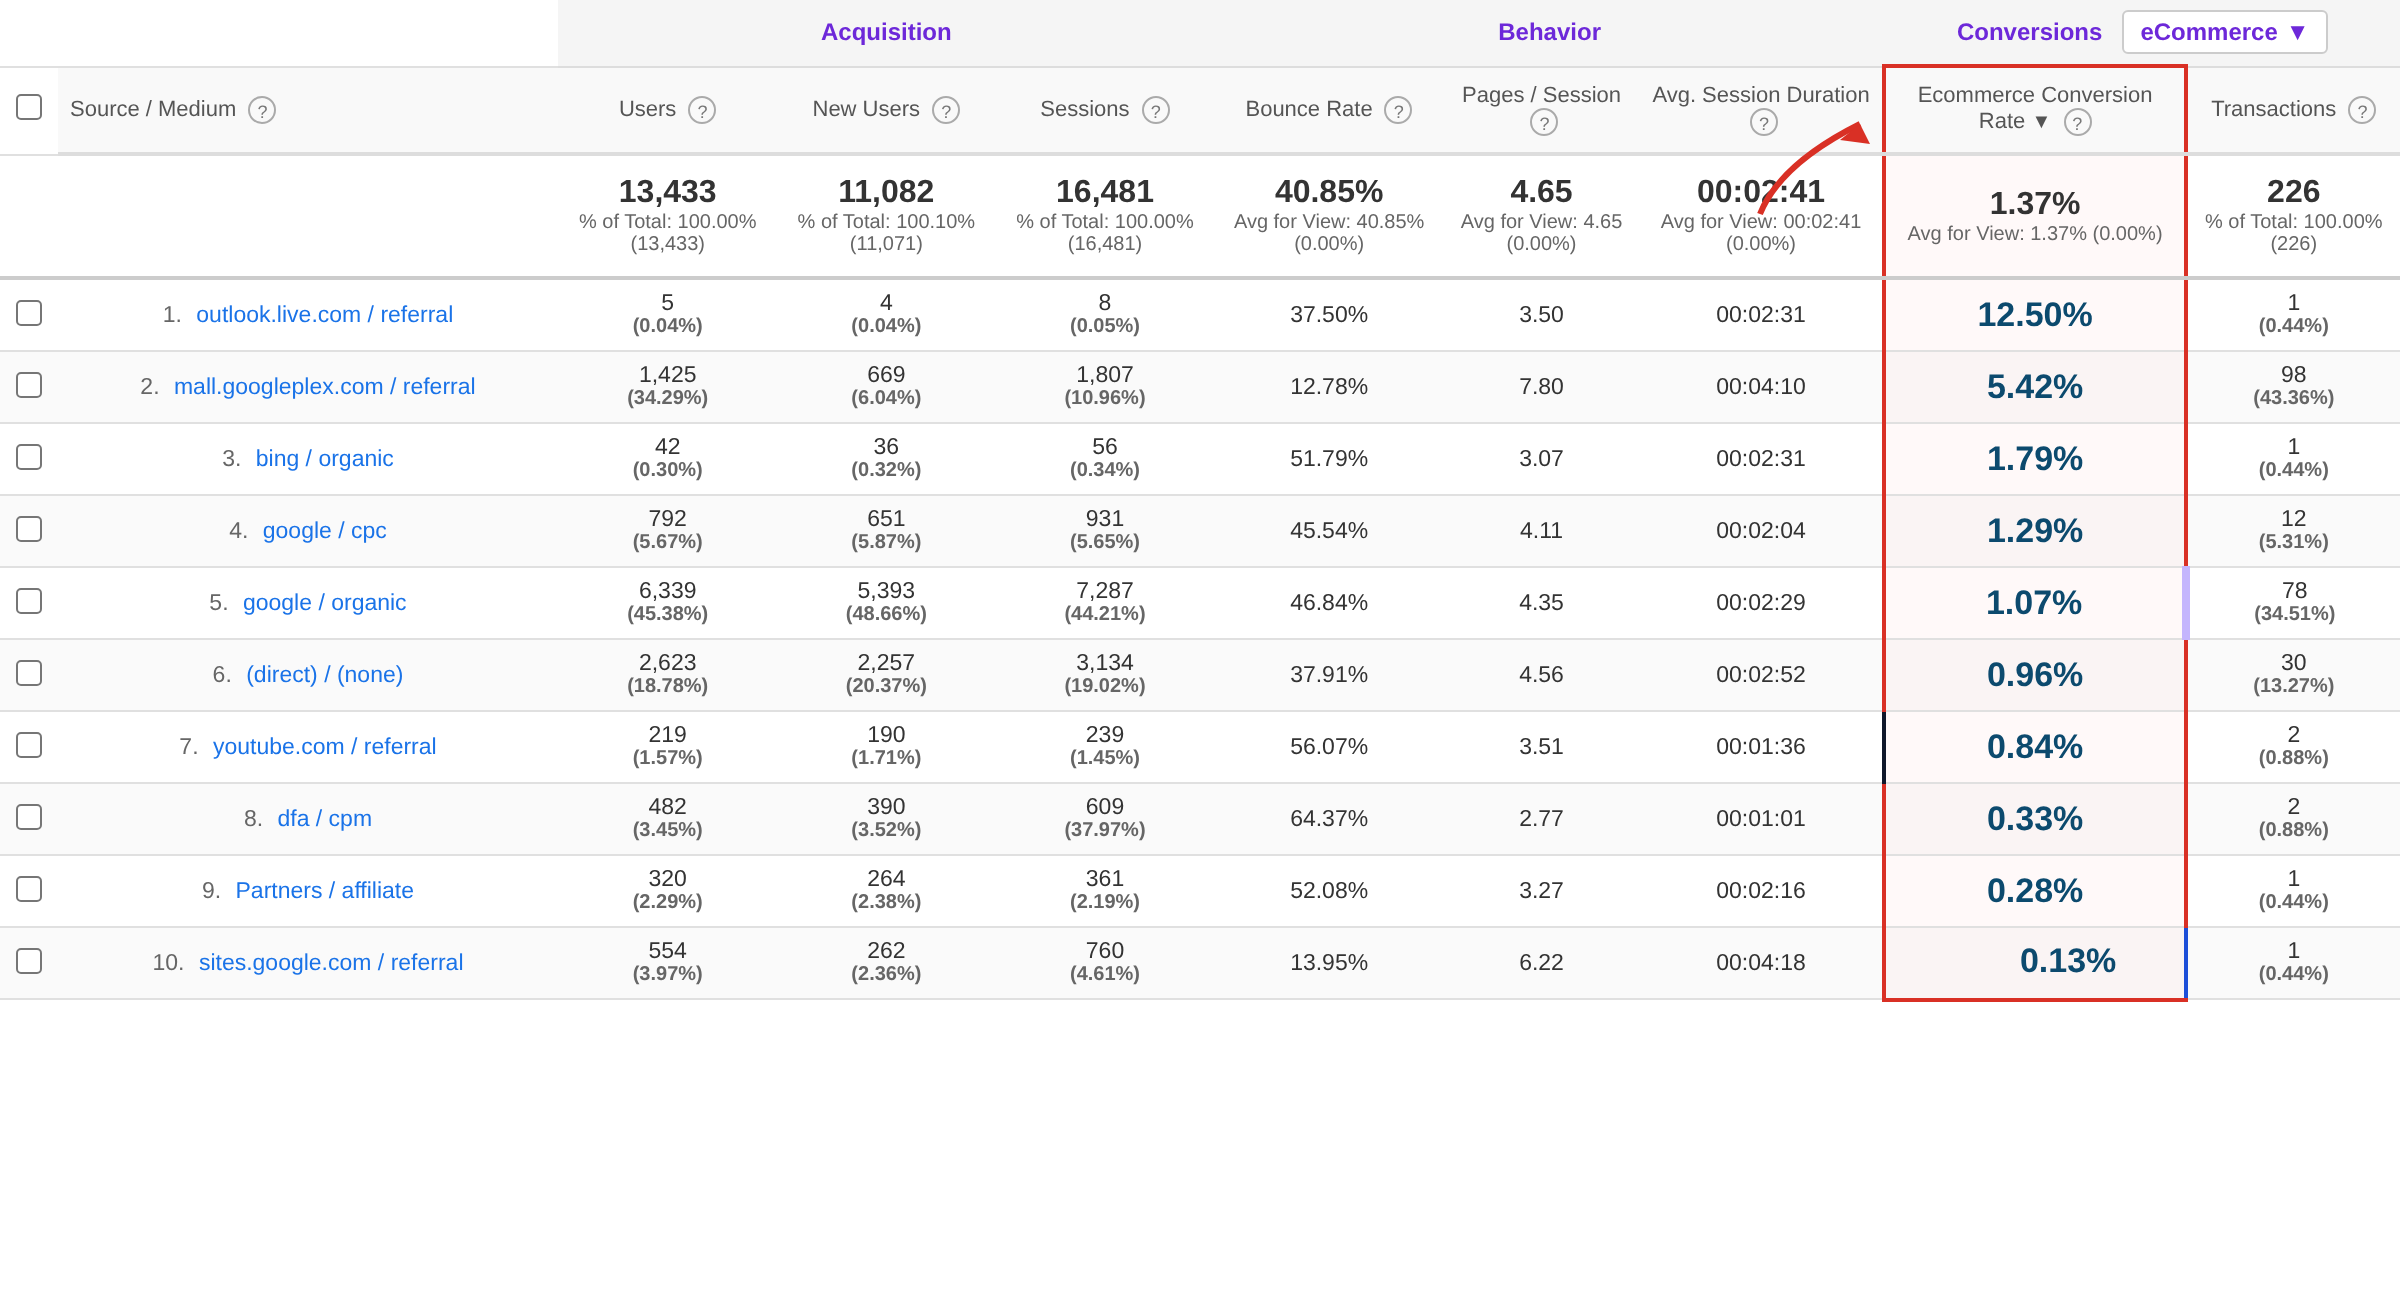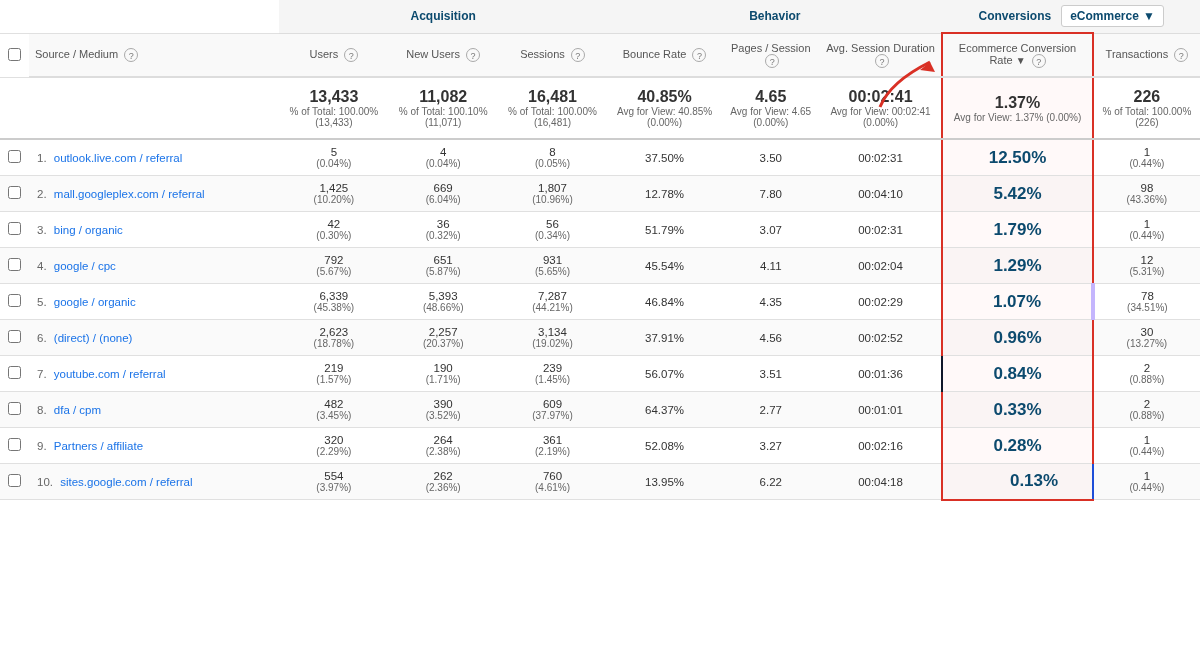--- a/index.html
+++ b/index.html
@@ -4,41 +4,41 @@
   <style>
     * { box-sizing: border-box; margin: 0; padding: 0; }
     body { font-family: Arial, sans-serif; font-size: 12px; background: #fff; color: #333; }
     
     .table-container { width: 1200px; overflow-x: auto; }
     
     table { width: 100%; border-collapse: collapse; font-size: 11.5px; }
     
     th, td { padding: 6px 8px; border-bottom: 1px solid #e0e0e0; vertical-align: middle; }
     
-    .header-section { border-bottom: 1px solid #ddd; padding: 5px 8px; font-weight: bold; font-size: 12px; color: #0c4a6e; }
+    .header-section { border-bottom: 1px solid #ddd; padding: 5px 8px; font-weight: bold; font-size: 12px; color: #6d28d9; }
     
     .col-header { text-align: center; background: #f9f9f9; font-weight: normal; font-size: 11px; color: #555; border-bottom: 2px solid #ddd; padding: 8px 6px; }
     
     .col-header-left { text-align: left; }
     
     .checkbox-col { width: 22px; }
     
     .num-col { text-align: center; }
     
     .source-col { text-align: left; min-width: 250px; }
     
     .link { color: #1a73e8; text-decoration: none; cursor: pointer; }
     
     .total-row { background: #fff; font-weight: bold; }
     .total-row td { border-bottom: 2px solid #ccc; padding: 10px 8px; }
     
     .data-row td { text-align: center; }
-    .data-row td.source-col { text-align: left; }
-    
-    .sub-text { display: block; font-size: 10px; color: #666; font-weight: normal; }
+    .data-row td.source-col { text-align: center; }
+    
+    .sub-text { display: block; font-size: 10px; color: #666; font-weight: bold; }
     
     .total-main { font-size: 16px; font-weight: bold; color: #333; }
     .total-sub { font-size: 10px; color: #666; font-weight: normal; }
     
     .conversion-col { background: rgba(255,200,200,0.1); border-left: 2px solid #d93025; border-right: 2px solid #d93025; }
     .conversion-header { border-left: 2px solid #d93025; border-right: 2px solid #d93025; }
     .conversion-first { border-top: 2px solid #d93025; }
     
     .group-header-acquisition { background: #f5f5f5; }
     .group-header-behavior { background: #f5f5f5; }
@@ -256,21 +256,21 @@
           <tr class="data-row" style="background: rgb(250, 250, 250); padding-left: 48px;">
     <td style="text-align:center;">
       <input type="checkbox" style="">
     </td>
     <td class="source-col">
       <span style="color:#666; margin-right:4px;">2.</span>
       <a class="link">mall.googleplex.com / referral</a>
     </td>
     <td class="num-col">
       <span>1,425</span>
-      <span class="sub-text">(10.20%)</span>
+      <span class="sub-text">(34.29%)</span>
     </td>
     <td class="num-col">
       <span>669</span>
       <span class="sub-text">(6.04%)</span>
     </td>
     <td class="num-col">
       <span>1,807</span>
       <span class="sub-text">(10.96%)</span>
     </td>
     <td class="num-col">12.78%</td>

